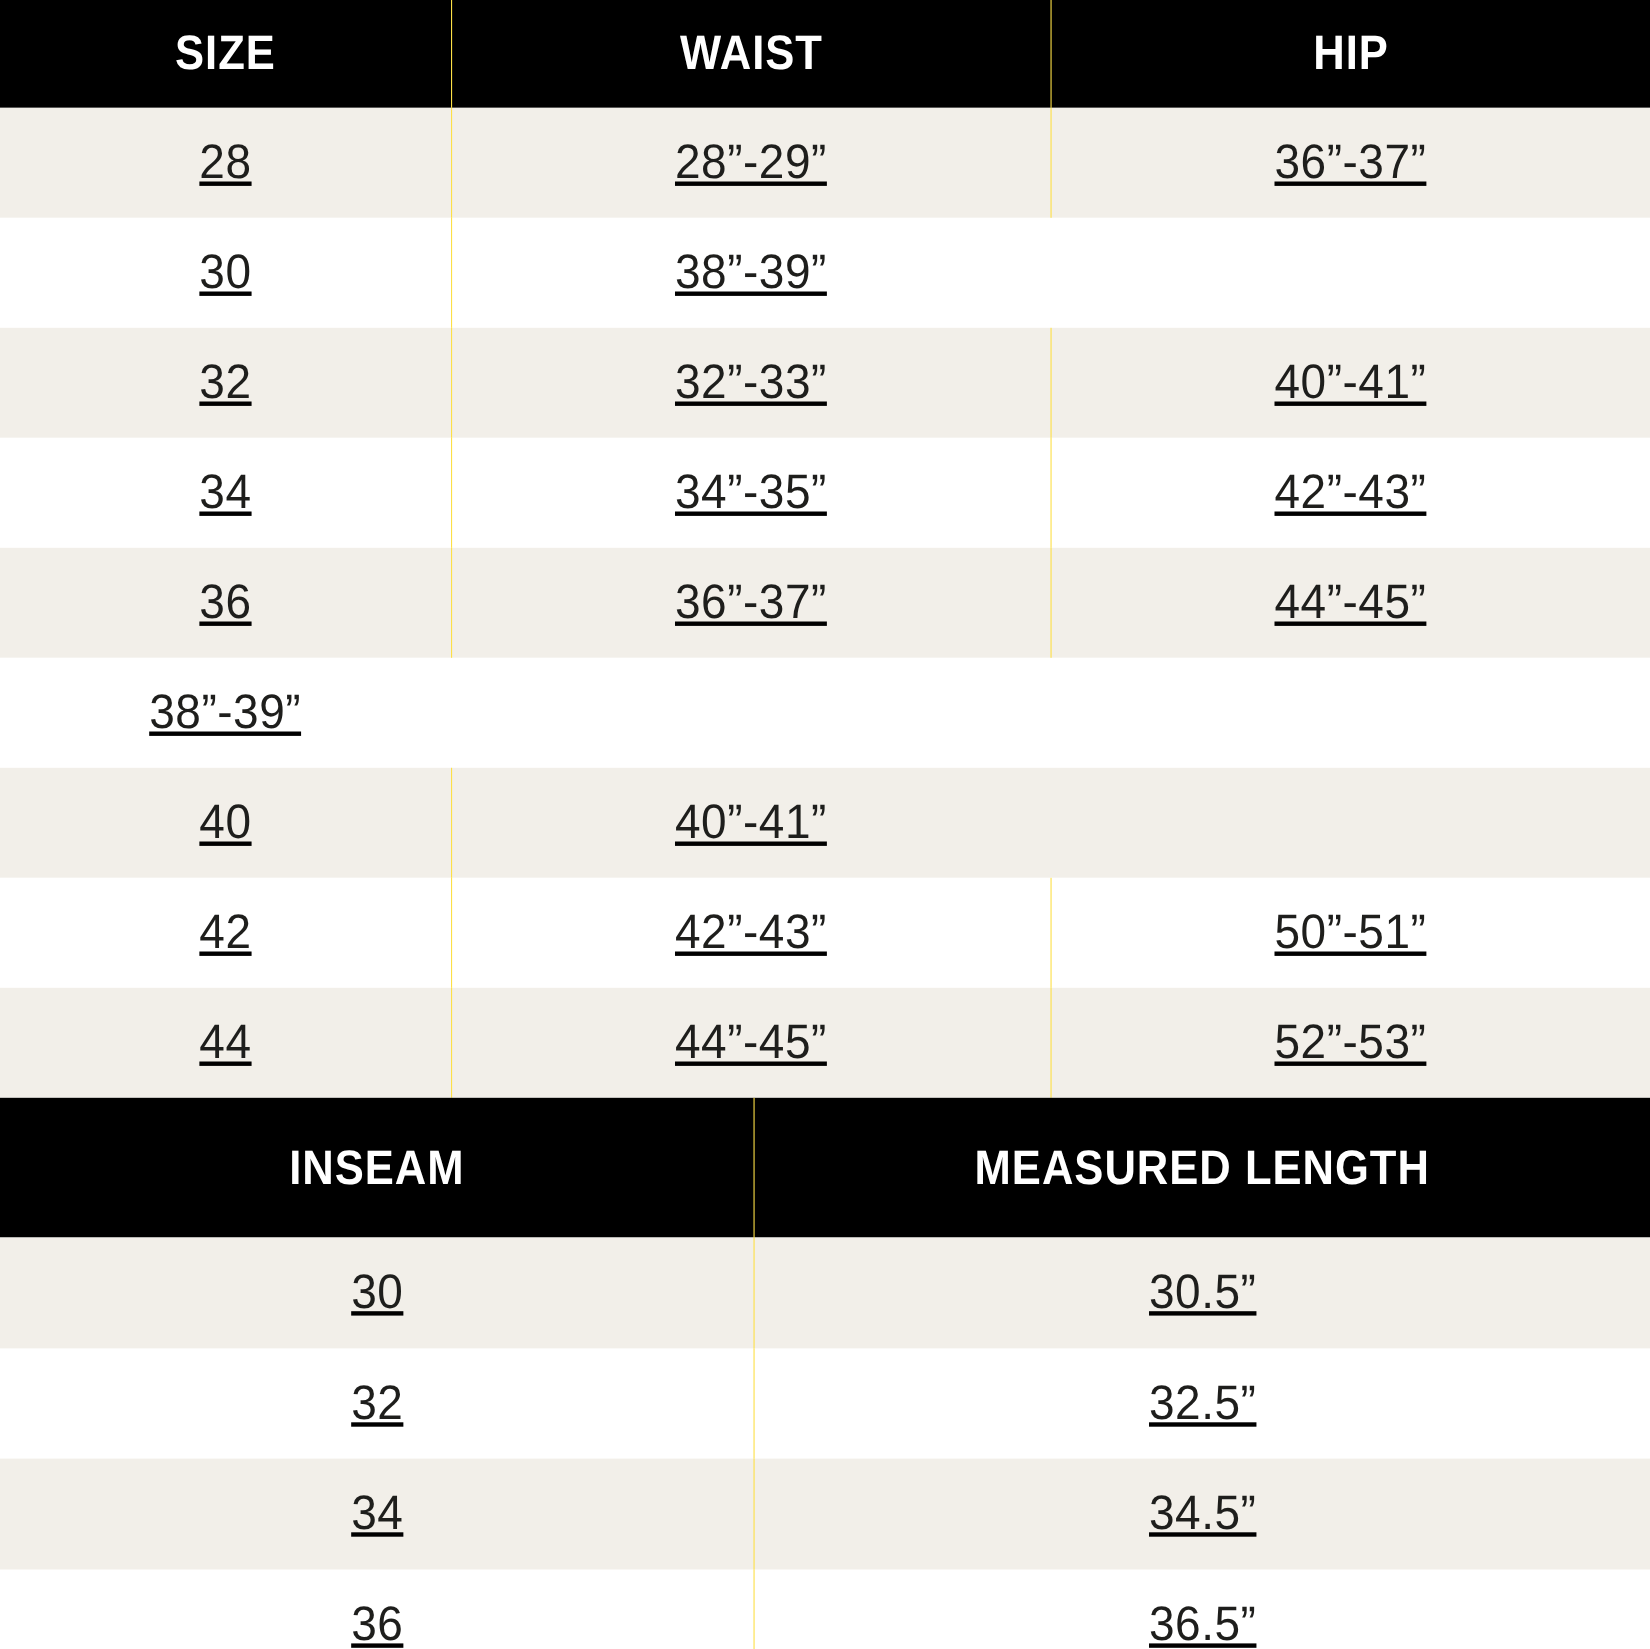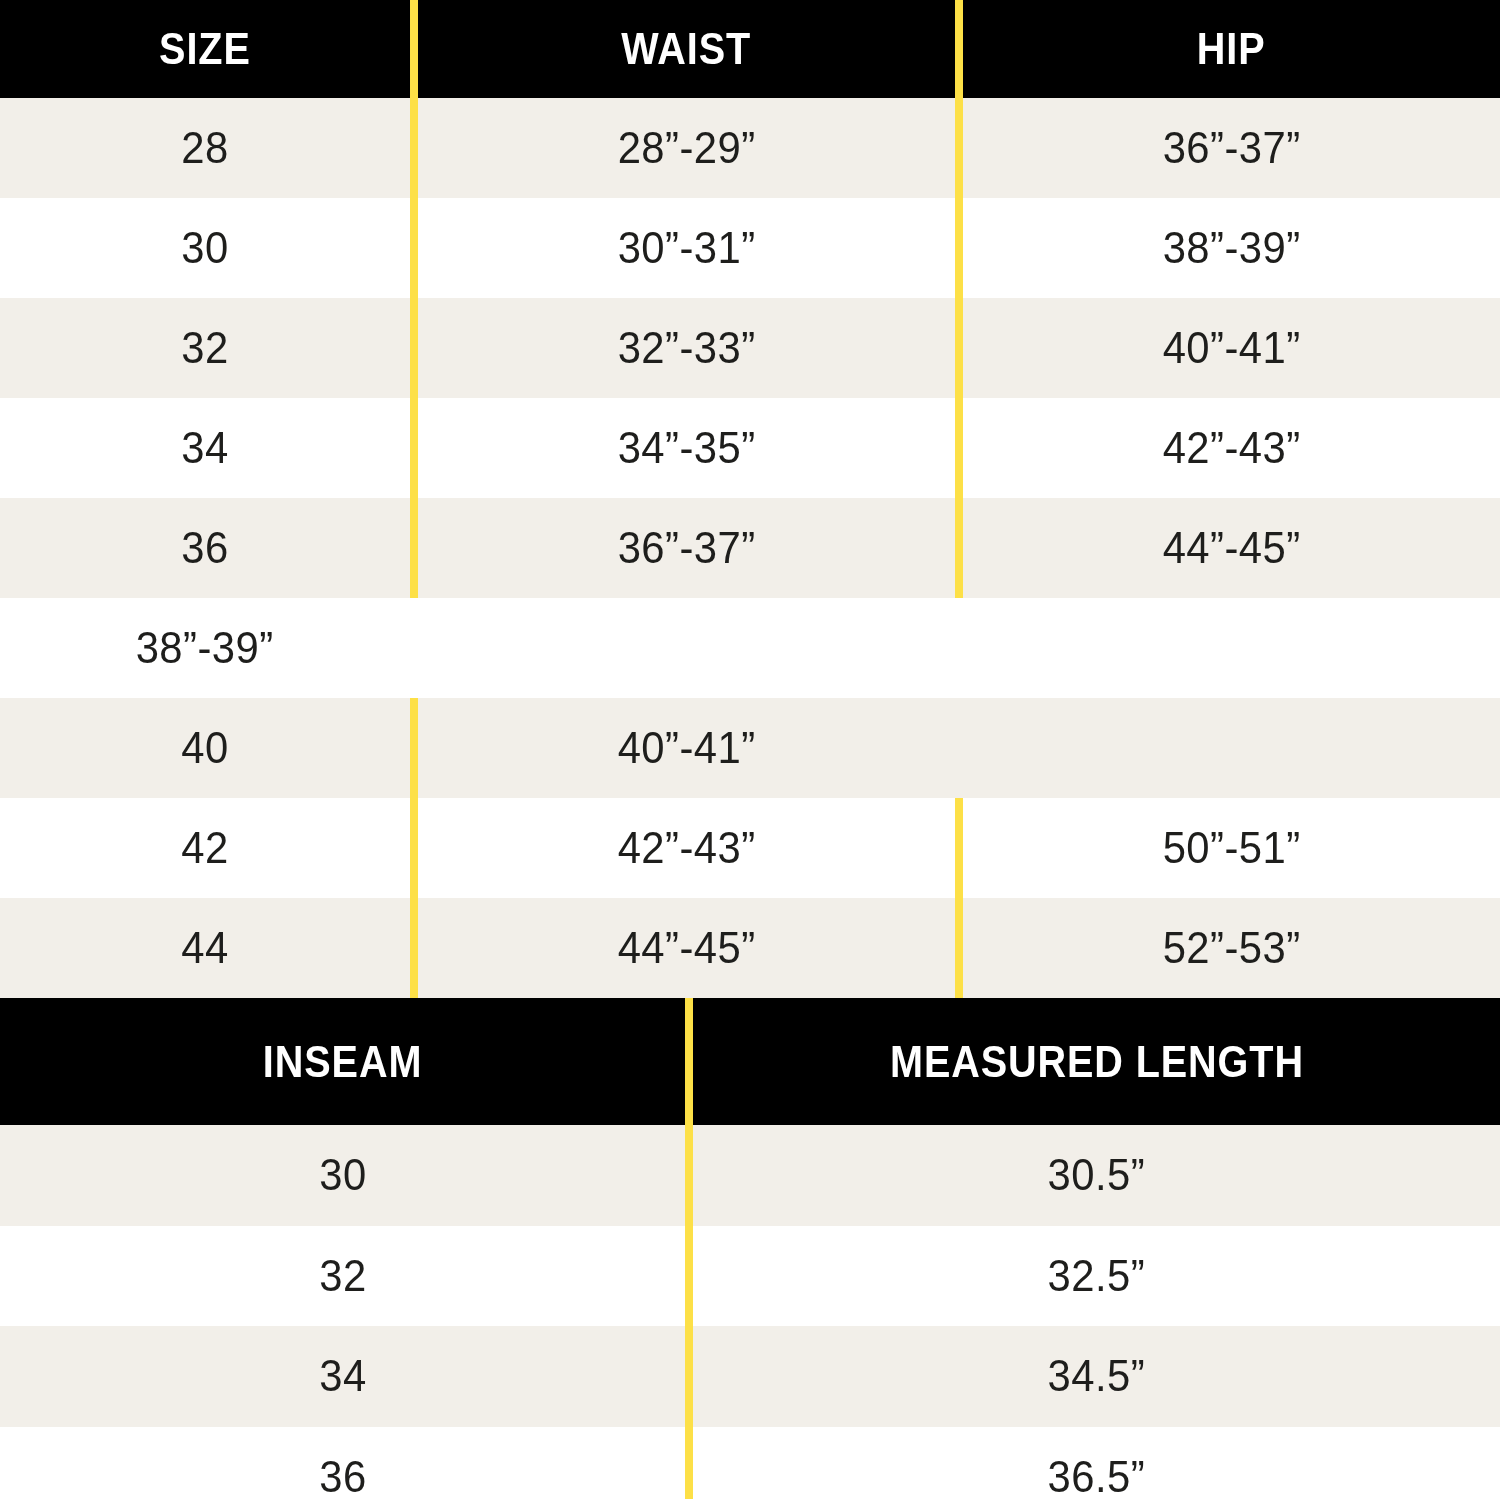--- a/index.html
+++ b/index.html
@@ -8,38 +8,39 @@
     background: #ffffff;
     font-family: "Liberation Sans", "DejaVu Sans", sans-serif;
   }
   #stage {
     width: 1500px;
     height: 1499px;
     display: flex;
     flex-direction: column;
     overflow: hidden;
     background: #ffffff;
+    text-decoration: underline;
   }
   .table { display: block; }
   .row { display: grid; }
   .t1 .row { grid-template-columns: 410px 545px 545px; }
   .t2 .row { grid-template-columns: 685px 815px; }
   .t1 .header-row { height: 98px; background: #000000; }
   .t2 .header-row { height: 127px; background: #000000; }
   .t1 .data-row { height: 100px; }
   .t2 .data-row { height: 100.5px; }
   .rows .data-row:nth-child(odd) { background: #f2efe9; }
   .rows .data-row:nth-child(even) { background: #ffffff; }
   .cell {
     display: flex;
     align-items: center;
     justify-content: center;
     overflow: hidden;
   }
-  .cell + .cell { border-left: 8px solid #fde047; }
+  .cell + .cell { border-left: 1px solid #fde047; }
   .hd {
     color: #ffffff;
     font-weight: 700;
     font-size: 44px;
     letter-spacing: 1px;
     display: inline-block;
     transform: scaleX(0.9);
     white-space: nowrap;
   }
   .val {
@@ -79,23 +80,20 @@
           </div>
         <div class="cell">
             <span class="val">36”-37”</span>
           </div>
       </div>
       <div class="row data-row">
         <div class="cell">
             <span class="val">30</span>
           </div>
         <div class="cell">
-            <span class="val">30”-31”</span>
-          </div>
-        <div class="cell">
             <span class="val">38”-39”</span>
           </div>
       </div>
       <div class="row data-row">
         <div class="cell">
             <span class="val">32</span>
           </div>
         <div class="cell">
             <span class="val">32”-33”</span>
           </div>

